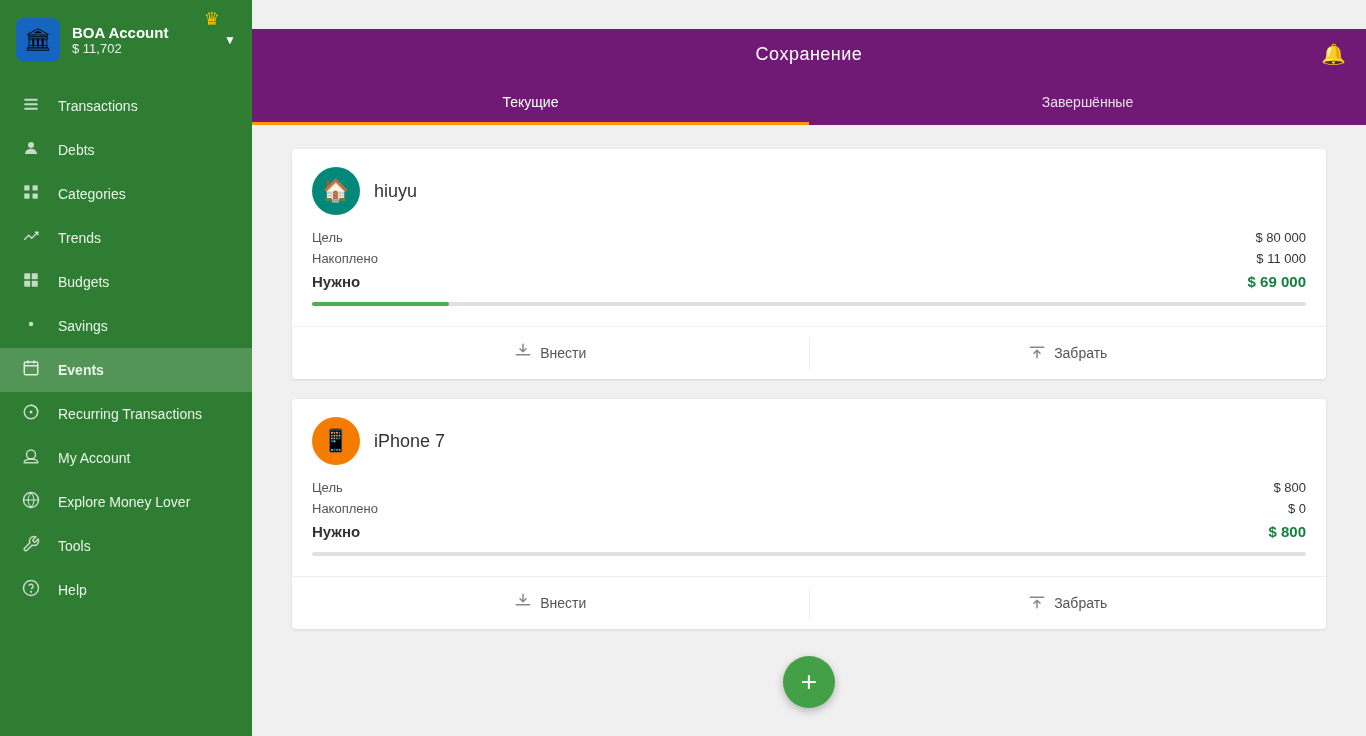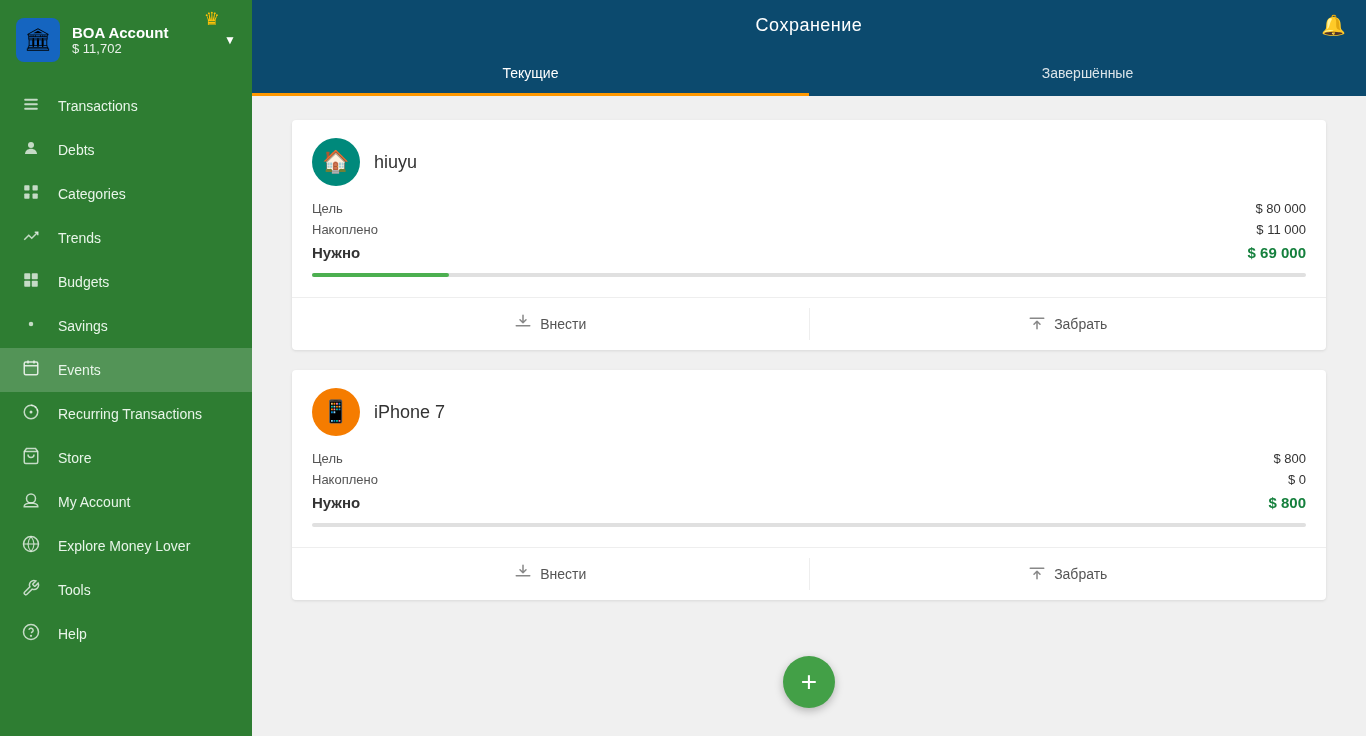--- a/index.html
+++ b/index.html
@@ -66,43 +66,44 @@
     .nav-item {
       display: flex;
       align-items: center;
       gap: 16px;
       padding: 11px 20px;
       color: #e8f5e9;
       font-size: 14px;
       cursor: pointer;
       transition: background 0.15s;
     }
-    .nav-item.active { background: rgba(255,255,255,0.18); }
+    .nav-item.active { background: rgba(255,255,255,0.18); font-weight: bold; }
     .nav-item .nav-icon {
       width: 22px;
       text-align: center;
       font-size: 16px;
       opacity: 0.9;
     }
     .nav-item .nav-label { font-size: 14px; }
 
     
     .main {
       flex: 1;
       display: flex;
       flex-direction: column;
       height: 736px;
       overflow: hidden;
     }
     .topbar {
-      background: #0c4a6e;
+      background: #701a75;
       height: 96px;
       display: flex;
       flex-direction: column;
       align-items: center;
+      margin-top: 29px;
     }
     .topbar-title-row {
       display: flex;
       align-items: center;
       justify-content: center;
       width: 100%;
       height: 50px;
       position: relative;
     }
     .topbar-title {
@@ -354,30 +355,20 @@
     <div class="nav-item">
       <span class="nav-icon">
         <svg width="18" height="18" viewBox="0 0 24 24" fill="none" stroke="rgba(255,255,255,0.8)" stroke-width="2">
             <circle cx="12" cy="12" r="9"></circle>
             <line x1="12" y1="12" x2="12" y2="12" stroke-width="0"></line>
             <path d="M12 3a9 9 0 0 1 9 9" stroke-dasharray="3 2"></path>
             <circle cx="12" cy="12" r="1" fill="rgba(255,255,255,0.8)"></circle>
           </svg>
       </span>
       <span class="nav-label">Recurring Transactions</span>
-    </div>
-    <div class="nav-item">
-      <span class="nav-icon">
-        <svg width="18" height="18" viewBox="0 0 24 24" fill="none" stroke="rgba(255,255,255,0.8)" stroke-width="2">
-            <path d="M6 2L3 6v14a2 2 0 002 2h14a2 2 0 002-2V6l-3-4z"></path>
-            <line x1="3" y1="6" x2="21" y2="6"></line>
-            <path d="M16 10a4 4 0 01-8 0"></path>
-          </svg>
-      </span>
-      <span class="nav-label">Store</span>
     </div>
     <div class="nav-item">
       <span class="nav-icon">
         <svg width="18" height="18" viewBox="0 0 24 24" fill="none" stroke="rgba(255,255,255,0.8)" stroke-width="2">
             <path d="M18 10a6 6 0 11-12 0 6 6 0 0112 0z"></path>
             <path d="M12 16c-5 0-9 2-9 4v1h18v-1c0-2-4-4-9-4z"></path>
           </svg>
       </span>
       <span class="nav-label">My Account</span>
     </div>

